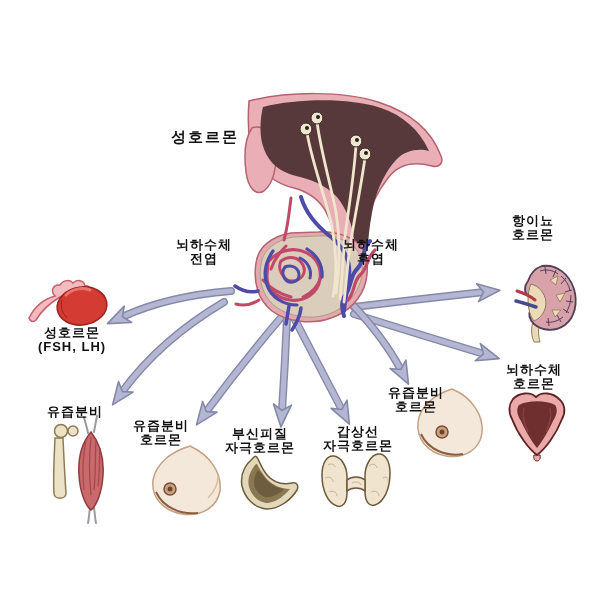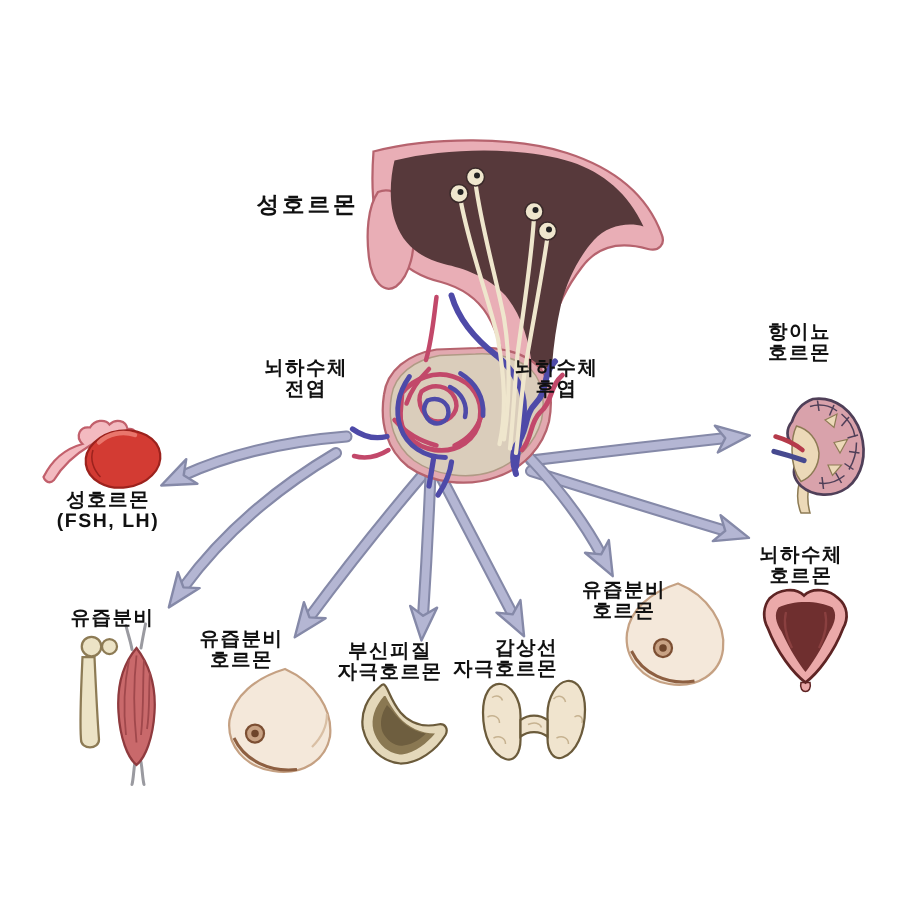--- a/index.html
+++ b/index.html
@@ -293,18 +293,18 @@
   <div class="lbl" style="left:161px;top:419px;">
     <span>유즙분비</span>
     <span>호르몬</span>
   </div>
 
   <div class="lbl" style="left:260px;top:427px;">
     <span>부신피질</span>
     <span>자극호르몬</span>
   </div>
 
-  <div class="lbl" style="left:337px;top:425px;text-align:right;">
+  <div class="lbl" style="left:358px;top:425px;">
     <span>갑상선</span>
     <span>자극호르몬</span>
   </div>
 
 </div>
 
 </body></html>

